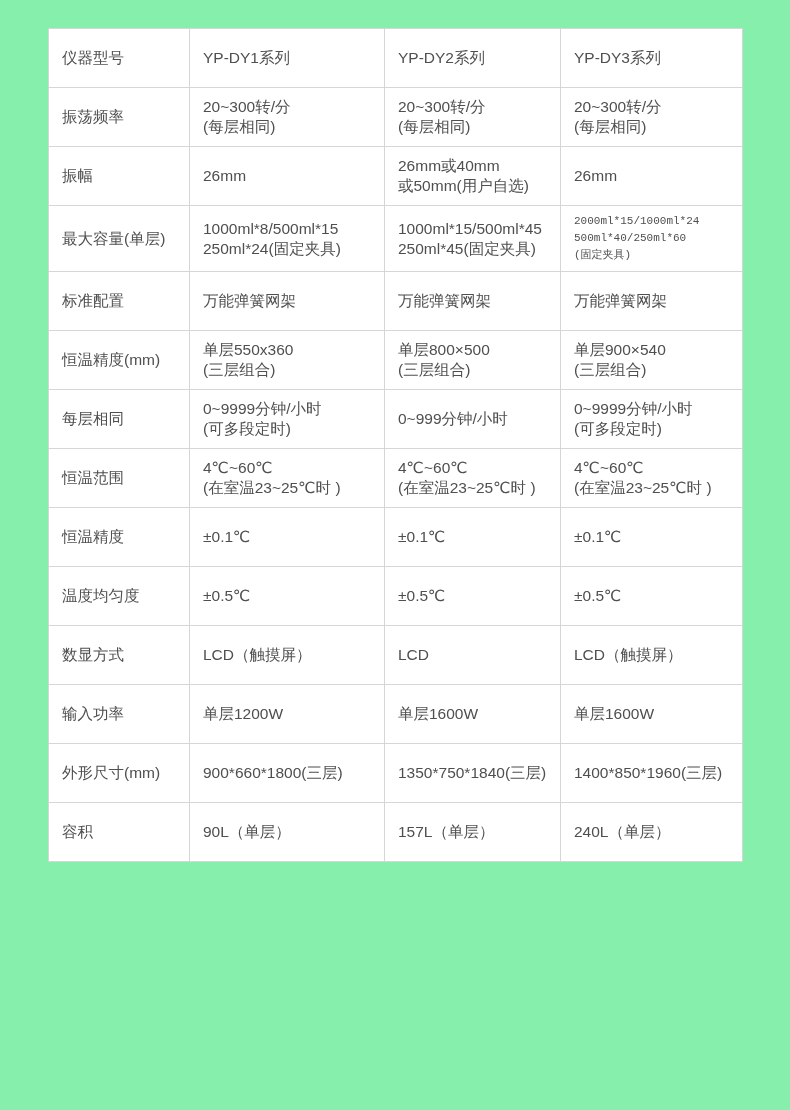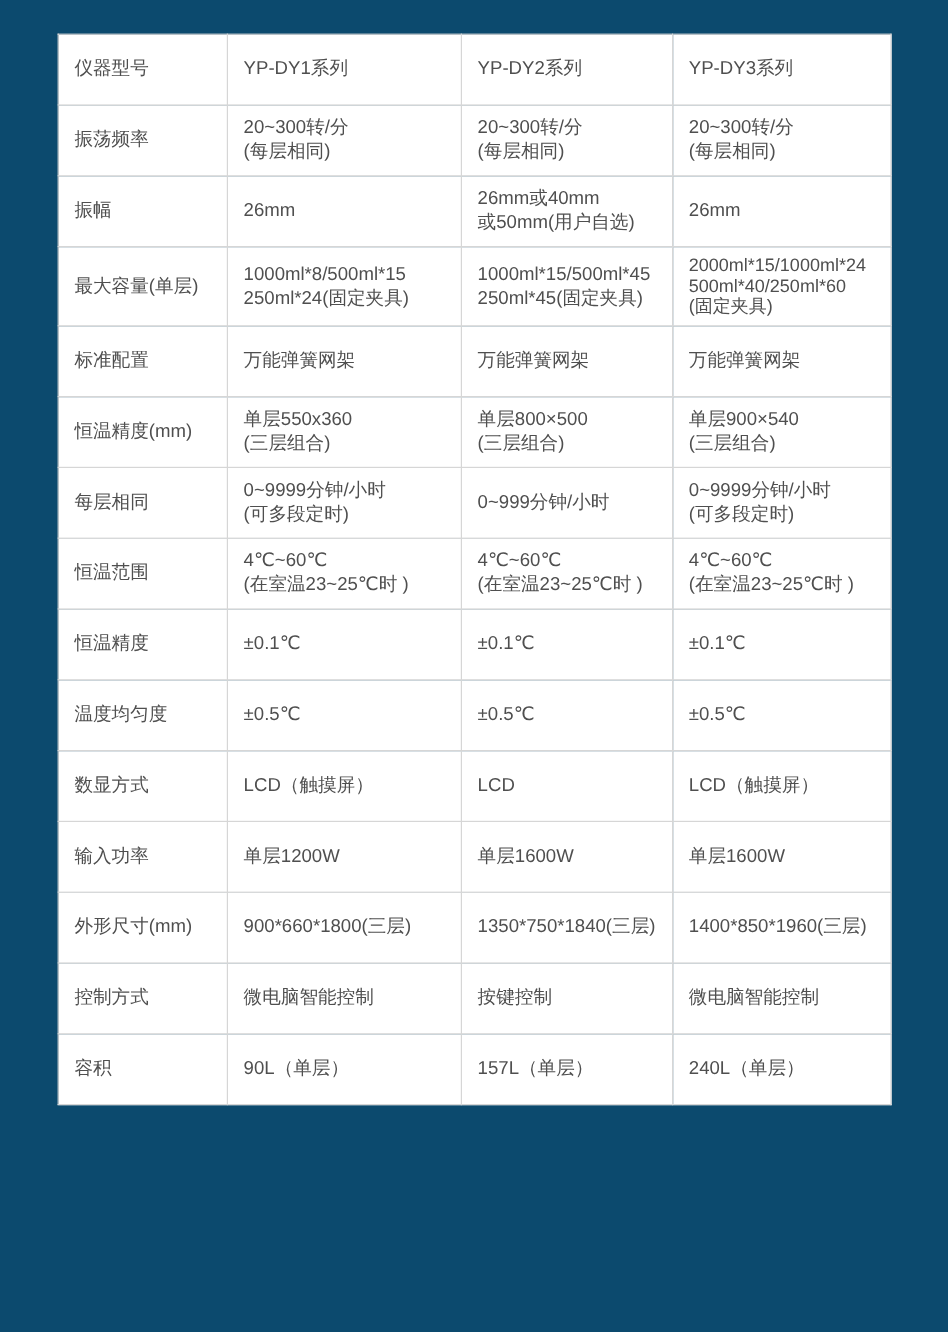--- a/index.html
+++ b/index.html
@@ -4,21 +4,21 @@
 <style>
   html, body {
     margin: 0;
     padding: 0;
     background: #ffffff;
   }
   .page {
     position: relative;
     width: 790px;
     height: 1110px;
-    background: #0c4a6e;
+    background: #86efac;
     overflow: hidden;
     font-family: "Liberation Sans", "DejaVu Sans", sans-serif;
   }
   table.spec-table {
     position: absolute;
     left: 48px;
     top: 28px;
     width: 694px;
     border-collapse: collapse;
     table-layout: fixed;
@@ -35,21 +35,22 @@
     line-height: 20px;
     color: #4f4f4f;
     vertical-align: middle;
     text-align: left;
     white-space: pre-line;
     background: #ffffff;
     font-weight: 400;
   }
   table.spec-table td.tight {
     line-height: 17px;
-    font-size: 15px;
+    font-size: 11px;
+    font-family: Liberation Mono, monospace;
   }
 </style>
 </head>
 <body>
 
 <div class="page">
   <table class="spec-table">
     <colgroup>
       <col class="c-label">
         <col class="c-v1">
@@ -145,26 +146,20 @@
         <td>单层1600W</td>
         <td>单层1600W</td>
       </tr>
       <tr>
         <td>外形尺寸(mm)</td>
         <td>900*660*1800(三层)</td>
         <td>1350*750*1840(三层)</td>
         <td>1400*850*1960(三层)</td>
       </tr>
       <tr>
-        <td>控制方式</td>
-        <td>微电脑智能控制</td>
-        <td>按键控制</td>
-        <td>微电脑智能控制</td>
-      </tr>
-      <tr>
         <td>容积</td>
         <td>90L（单层）</td>
         <td>157L（单层）</td>
         <td>240L（单层）</td>
       </tr>
     </tbody>
   </table>
 </div>
 
 </body></html>

